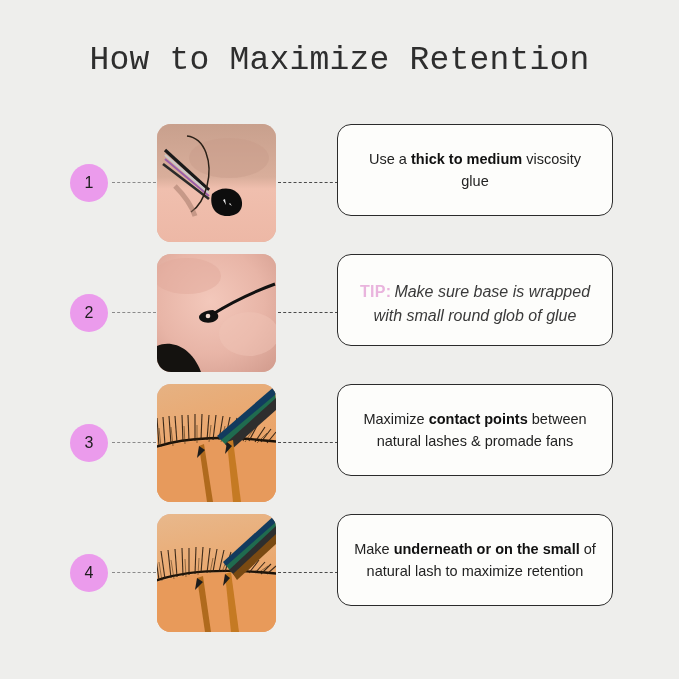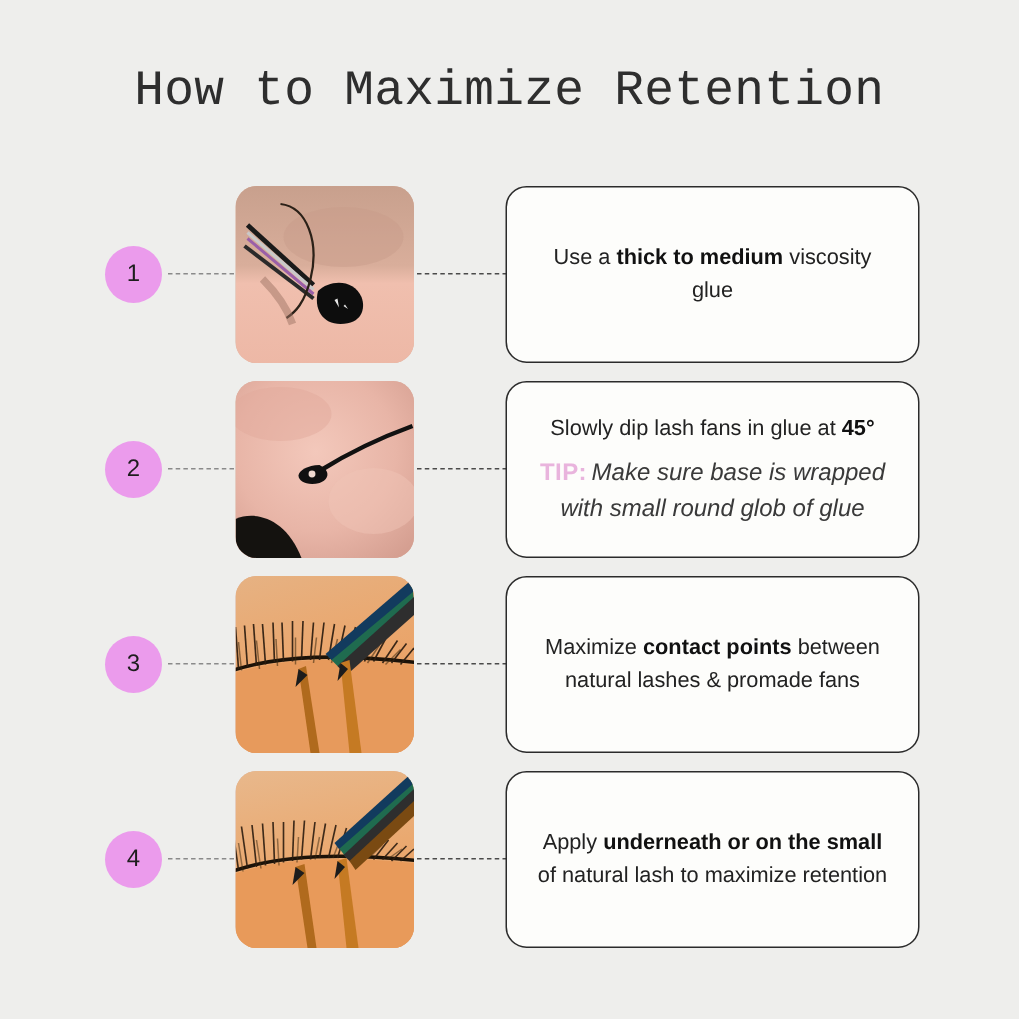--- a/index.html
+++ b/index.html
@@ -95,21 +95,21 @@
     background: #d9b2a0;
   }
   .photo svg { display:block; width:119px; height:118px; }
 
   
   .card {
     position: absolute;
     left: 337px;
     top: 0;
     width: 276px;
-    height: 118px;
+    height: 92px;
     box-sizing: border-box;
     border: 1.4px solid #2b2b2b;
     border-radius: 14px;
     background: #fdfdfb;
     display: flex;
     flex-direction: column;
     align-items: center;
     justify-content: center;
     padding: 6px 16px;
   }
@@ -202,23 +202,20 @@
           <path d="M118 30 C96 38, 72 50, 56 60" stroke="#111111" stroke-width="3" fill="none"></path>
           <path d="M56 56 C48 56, 42 60, 42 63 C42 67, 48 70, 56 68 C62 66, 64 60, 56 56 Z" fill="#101010"></path>
           <circle cx="51" cy="62" r="2.3" fill="#efd9d0"></circle>
           <path d="M0 92 C14 86, 34 92, 44 118 L0 118 Z" fill="#14120f"></path>
         </svg>
       </div>
 
       <div class="dash-right"></div>
 
       <div class="card">
-        <div class="card-text">
-          <span>Slowly dip lash fans in glue at </span><b>45°</b>
-        </div>
         <div class="tip-block">
           <span class="tip-label">TIP:</span><span>Make sure base is wrapped with small round glob of glue</span>
         </div>
       </div>
     </div>
 
     <div class="step-row">
       <div class="num-badge">3</div>
       <div class="dash-left"></div>
 
@@ -351,19 +348,19 @@
             <path d="M74 118 L68 60 L74 58 L82 118 Z" fill="#c57a23"></path>
             <path d="M73 64 L68 60 L66 72 Z" fill="#1c1c1c"></path>
           </g>
         </svg>
       </div>
 
       <div class="dash-right"></div>
 
       <div class="card">
         <div class="card-text">
-          <span>Apply </span><b>underneath or on the small</b><span> of natural lash to maximize retention</span>
+          <span>Make </span><b>underneath or on the small</b><span> of natural lash to maximize retention</span>
         </div>
       </div>
     </div>
 
   </div>
 </div>
 
 </body></html>

